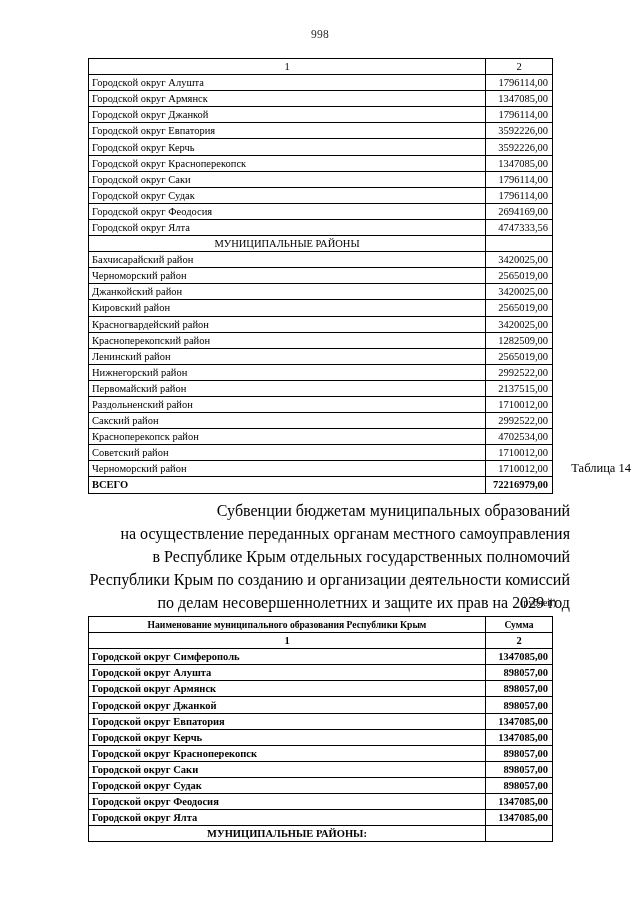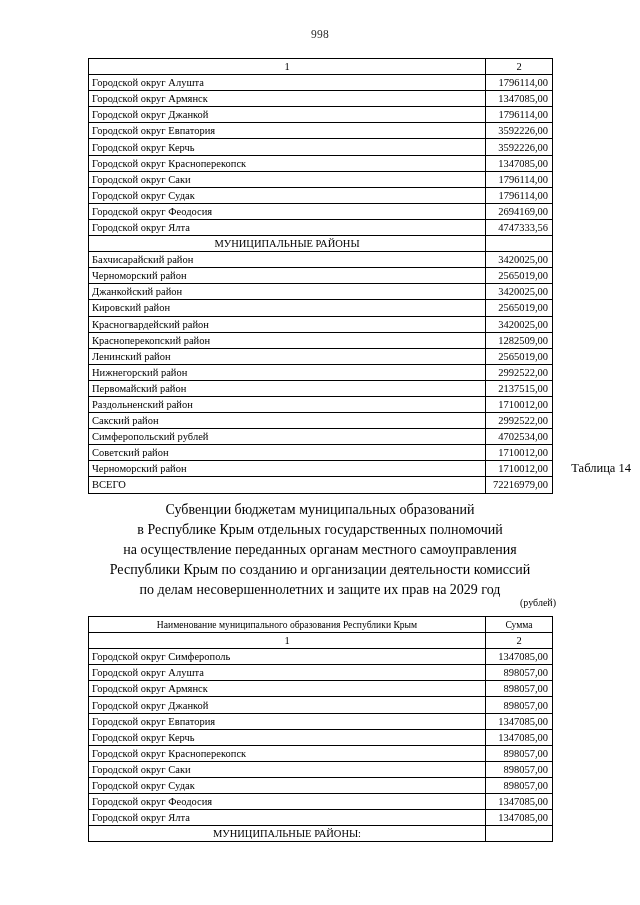--- a/index.html
+++ b/index.html
@@ -47,21 +47,21 @@
     padding: 0 3px;
     vertical-align: middle;
     line-height: 1.05;
     white-space: nowrap;
     overflow: hidden;
   }
   .doc-table td.name  { text-align: left; }
   .doc-table td.value { text-align: right; padding-right: 4px; }
   .doc-table td.center{ text-align: center; }
   .doc-table tr.section td { text-align: center; }
-  .doc-table tr.total td { font-weight: normal; }
+  .doc-table tr.total td { font-weight: bold; }
   .col-name  { width: 397px; }
   .col-value { width: 67px; }
 
   
   #table1-wrap {
     position: absolute;
     left: 88px;
     top: 58px;
     width: 464px;
   }
@@ -76,43 +76,43 @@
     width: 594px;
     text-align: right;
     font-size: 12.5px;
     padding-left: 37px;
   }
   .title-block {
     position: absolute;
     left: 70px;
     top: 500px;
     width: 500px;
-    text-align: center;
-    font-size: 14px;
+    text-align: right;
+    font-size: 16px;
     line-height: 1.43;
   }
   .title-block .tline { display: block; white-space: nowrap; }
 
   .units-label {
     position: absolute;
     left: 0;
     top: 597px;
     width: 556px;
     text-align: right;
     font-size: 10px;
   }
 
   
   #table2-wrap {
     position: absolute;
     left: 88px;
     top: 616px;
     width: 464px;
   }
-  #table2 { width: 464px; }
+  #table2 { width: 464px; font-weight: bold; }
   #table2 td { height: 15.1px; }
   #table2 td.hdr { text-align: center; font-size: 9.6px; }
   .col2-name  { width: 397px; }
   .col2-value { width: 67px; }
 </style>
 </head>
 <body>
 
 <div class="page">
 
@@ -211,21 +211,21 @@
           </tr>
           <tr>
             <td class="name">Раздольненский район</td>
             <td class="value">1710012,00</td>
           </tr>
           <tr>
             <td class="name">Сакский район</td>
             <td class="value">2992522,00</td>
           </tr>
           <tr>
-            <td class="name">Симферопольский рублей</td>
+            <td class="name">Красноперекопск район</td>
             <td class="value">4702534,00</td>
           </tr>
           <tr>
             <td class="name">Советский район</td>
             <td class="value">1710012,00</td>
           </tr>
           <tr>
             <td class="name">Черноморский район</td>
             <td class="value">1710012,00</td>
           </tr>
@@ -234,22 +234,22 @@
             <td class="value">72216979,00</td>
           </tr>
         </tbody>
     </table>
   </div>
 
   <div class="table-label">Таблица 14</div>
 
   <div class="title-block" id="title-block">
       <span class="tline">Субвенции бюджетам муниципальных образований</span>
+      <span class="tline">на осуществление переданных органам местного самоуправления</span>
       <span class="tline">в Республике Крым отдельных государственных полномочий</span>
-      <span class="tline">на осуществление переданных органам местного самоуправления</span>
       <span class="tline">Республики Крым по созданию и организации деятельности комиссий</span>
       <span class="tline">по делам несовершеннолетних и защите их прав на 2029 год</span>
     </div>
 
   <div class="units-label">(рублей)</div>
 
   <div id="table2-wrap">
     <table class="doc-table" id="table2">
       <colgroup>
         <col class="col2-name">

